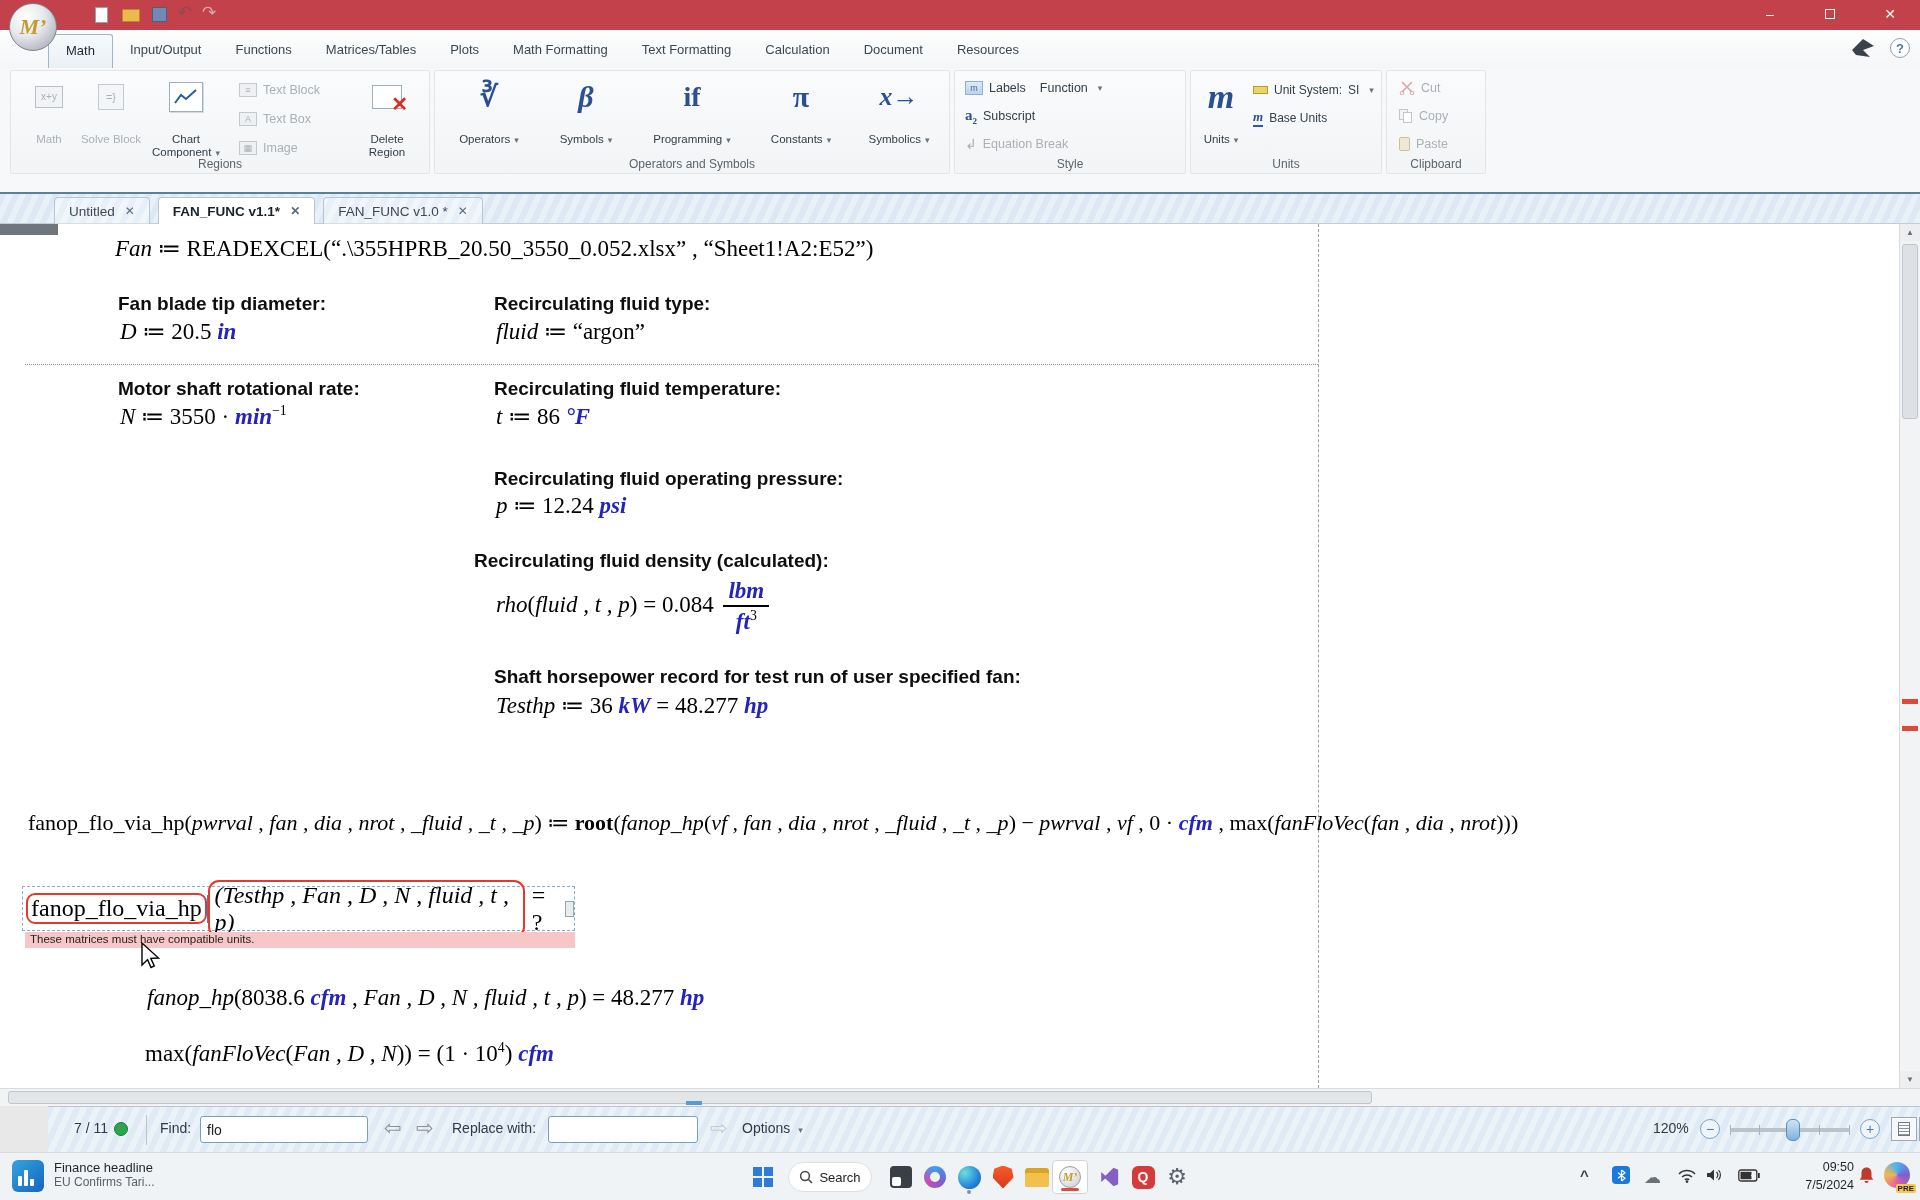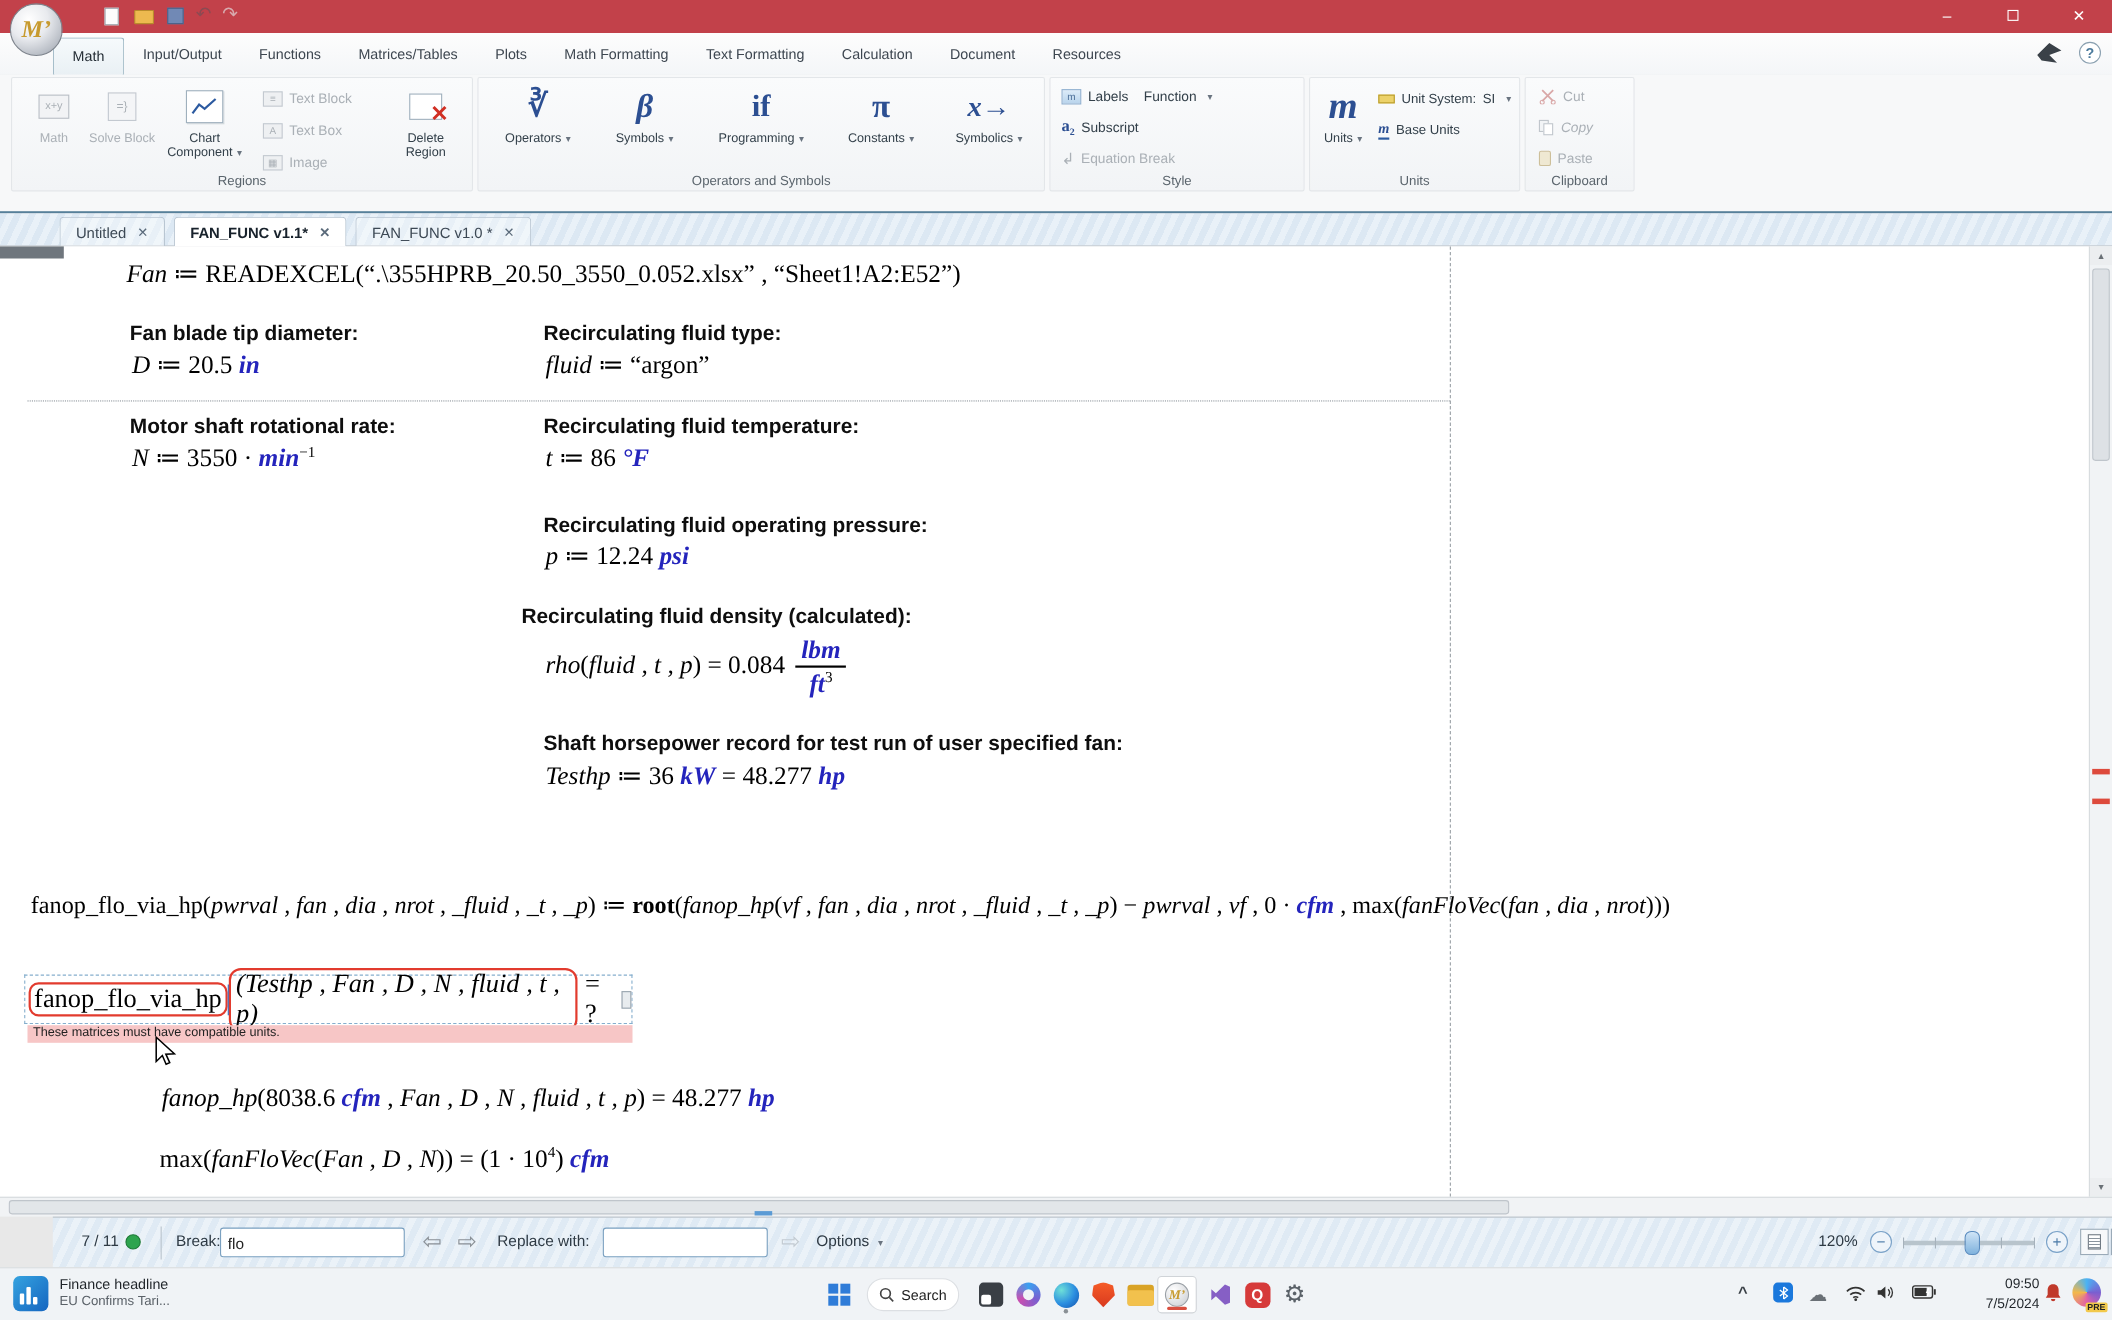--- a/index.html
+++ b/index.html
@@ -30,21 +30,21 @@
   .rtab.active { background:linear-gradient(#f6fafc,#e9f0f4); border:1px solid #9db7c4; border-bottom:none; border-radius:3px 3px 0 0; color:#1f2830; }
   #tabrow-right { position:absolute; right:10px; top:6px; display:flex; gap:14px; align-items:center; }
   #ptc-logo { width:26px; height:24px; }
   #help-badge { width:20px; height:20px; border-radius:50%; border:1.5px solid #8aa0b0; color:#4a7a9c; font-size:13px; font-weight:bold; display:flex; align-items:center; justify-content:center; background:#fff; }
 
   
   #ribbon { position:absolute; left:0; top:68px; width:1920px; height:126px; background:#f7f8f9; border-bottom:2px solid #57809a; }
   .rgroup { position:absolute; top:2px; height:104px; border:1px solid #e3e6e9; border-radius:2px; background:linear-gradient(#fafbfc,#f2f4f6); }
   .rgroup-label { position:absolute; left:0; right:0; bottom:2px; text-align:center; font-size:12px; color:#5a646c; }
   .bigbtn { position:absolute; top:6px; width:72px; text-align:center; font-size:11.5px; color:#33404a; line-height:1.15; }
-  .bigbtn .bicon { height:40px; display:flex; align-items:center; justify-content:center; margin-bottom:3px;text-align:right; }
+  .bigbtn .bicon { height:40px; display:flex; align-items:center; justify-content:center; margin-bottom:16px;text-align:right; }
   .disabled, .disabled * { color:#aab0b6 !important; }
   .smallrow { position:absolute; display:flex; align-items:center; gap:6px; font-size:12.5px; color:#33404a; height:22px; }
   .caret { font-size:9px; color:#6a7480; margin-left:4px; }
   .blueglyph { font-family:"Liberation Serif",serif; font-weight:bold; color:#2c4f92; }
   .gicon { display:inline-flex; align-items:center; justify-content:center; }
 
   .icon-math-region { width:28px; height:22px; border:1px solid #b9bfc6; background:#f2f3f5; color:#a9aeb4; font-size:10px; display:flex; align-items:center; justify-content:center; }
   .icon-solve { width:26px; height:26px; border:1px solid #c3c9d0; background:#f4f5f7; color:#aab0b6; font-size:11px; display:flex; align-items:center; justify-content:center; }
   .icon-chart { width:34px; height:30px; background:#fff; border:1px solid #9fb0bd; box-shadow:1px 1px 0 #d4dade; display:flex; align-items:center; justify-content:center; }
   .icon-del { position:relative; width:30px; height:24px; background:#fff; border:1px solid #9fb0bd; }
@@ -292,21 +292,21 @@
 
     <div class="rgroup" style="left:1386px; width:100px;">
       <div class="smallrow disabled" style="left:12px; top:6px;">
         <svg width="16" height="14" viewBox="0 0 16 14">
             <path d="M3 1 L13 11 M13 1 L3 11" stroke="#d9a8a8" stroke-width="1.6" fill="none"></path>
             <circle cx="3" cy="12" r="1.8" fill="none" stroke="#d9a8a8"></circle>
             <circle cx="13" cy="12" r="1.8" fill="none" stroke="#d9a8a8"></circle>
           </svg>
         <span>Cut</span>
       </div>
-      <div class="smallrow disabled" style="left:12px; top:34px;font-style:italic;">
+      <div class="smallrow disabled" style="left:12px; top:34px;">
         <span style="position:relative; width:14px; height:14px; display:inline-block;">
           <span style="position:absolute; left:0; top:0; width:9px; height:11px; border:1px solid #c0c6cc; background:#f2f4f6;"></span>
           <span style="position:absolute; left:4px; top:3px; width:9px; height:11px; border:1px solid #c0c6cc; background:#fff;"></span>
         </span>
         <span>Copy</span>
       </div>
       <div class="smallrow disabled" style="left:12px; top:62px;">
         <span style="width:11px; height:14px; border:1px solid #cdbf9a; background:#efe8d2; display:inline-block; border-radius:2px;"></span>
         <span>Paste</span>
       </div>
@@ -374,21 +374,21 @@
   </div>
   <div id="hscroll">
     <div id="hthumb"></div>
     <div id="hmark"></div>
   </div>
 
   <div id="statusbar">
     <div class="sb" style="left:26px;">7 / 11</div>
     <div id="green-dot"></div>
     <div class="sep" style="left:98px;"></div>
-    <div class="sb" style="left:112px;">Break:</div>
+    <div class="sb" style="left:112px;">Find:</div>
     <input id="find-input" style="left: 152px; width: 168px;" value="flo">
     <div class="navarrow" style="left:336px;">⇦</div>
     <div class="navarrow" style="left:368px;">⇨</div>
     <div class="sb" style="left:404px;">Replace with:</div>
     <input id="replace-input" style="left: 500px; width: 150px;" value="">
     <div class="navarrow" style="left:662px; color:#c3cbd2;">⇨</div>
     <div class="sb" style="left:694px;"><span>Options</span> <span class="caret">▾</span></div>
 
     <div class="sb" style="left:1605px;">120%</div>
     <div id="zoom-minus" style="left:1652px;">−</div>

